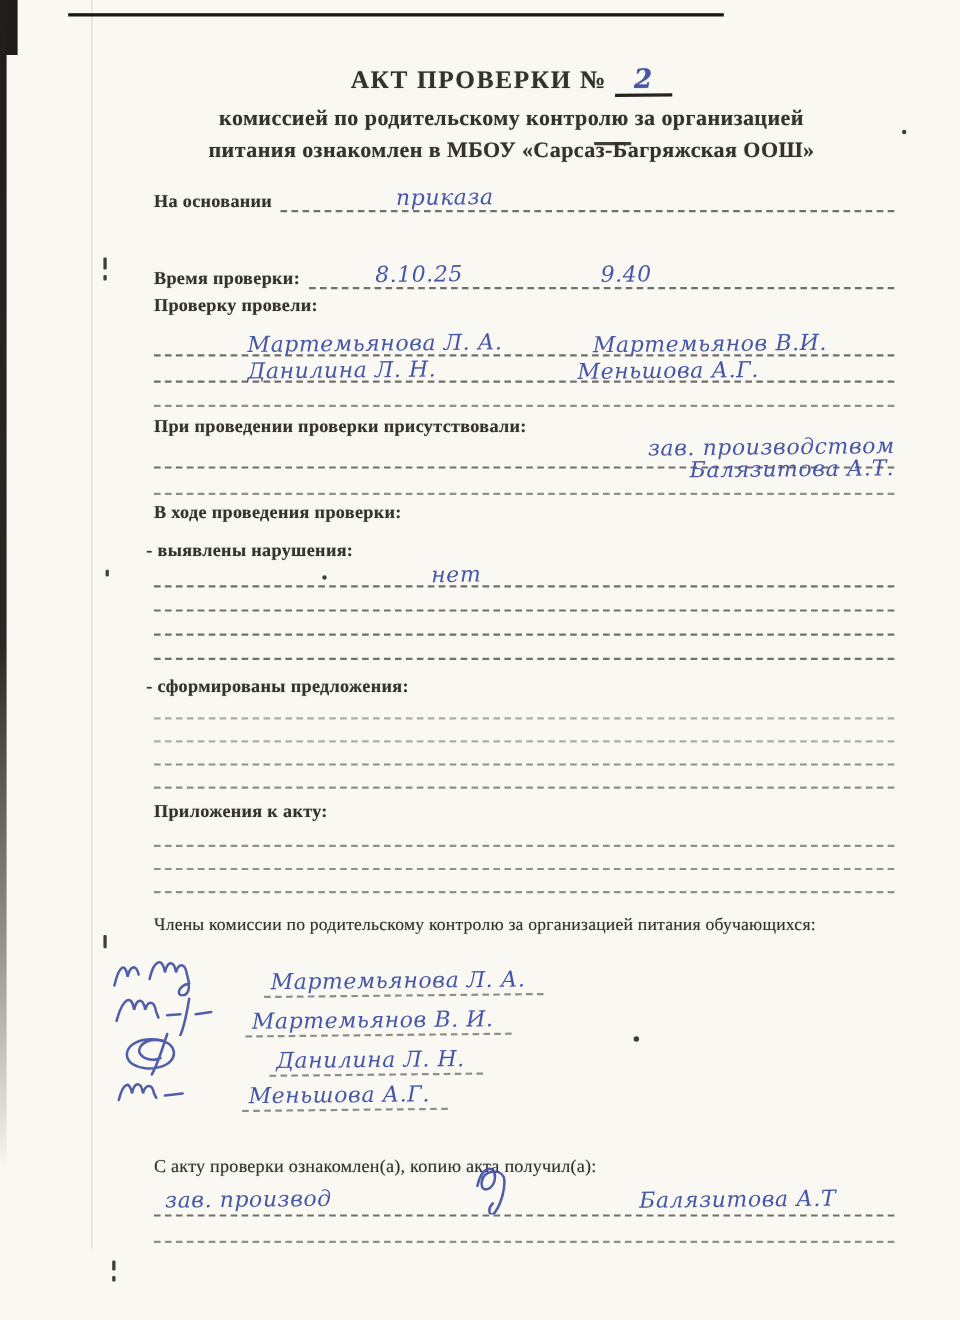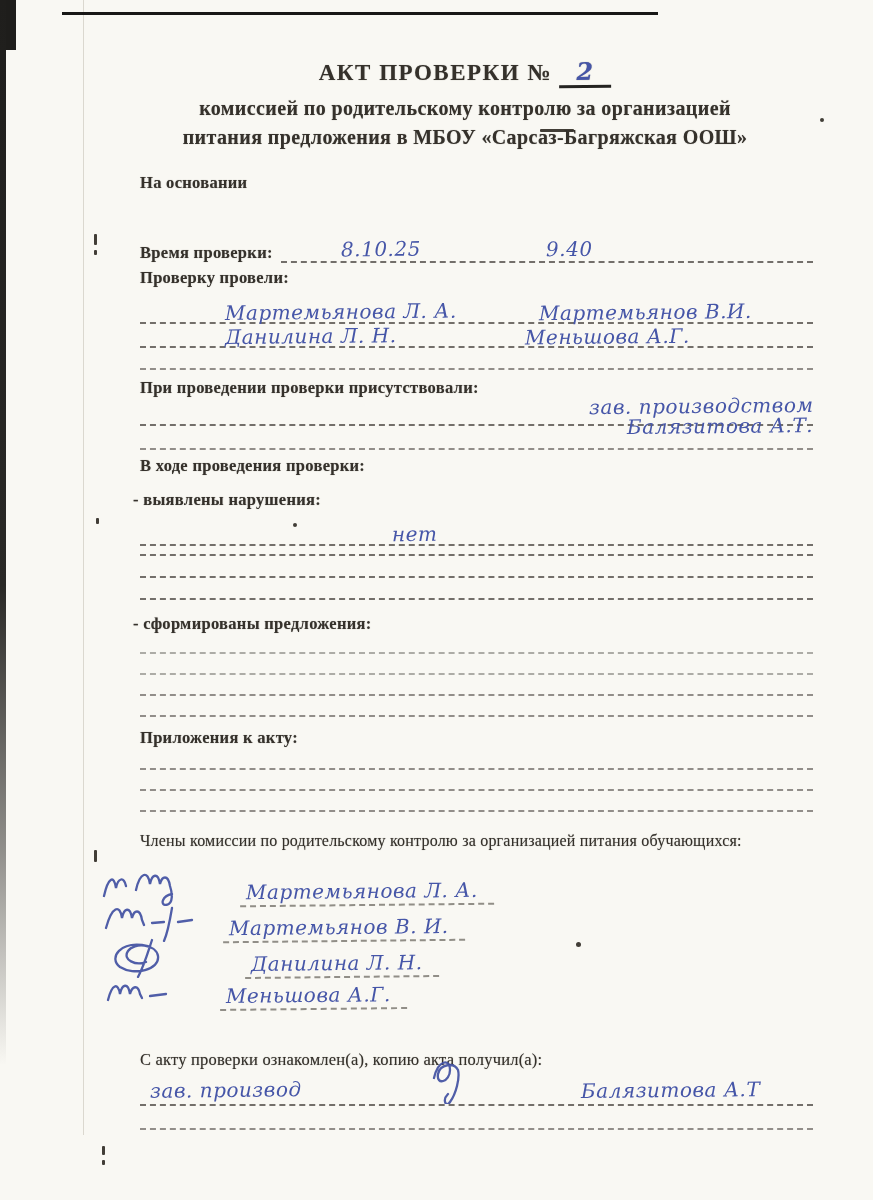--- a/index.html
+++ b/index.html
@@ -65,25 +65,28 @@
   <div class="speck" style="left:102px;top:1160px;width:3px;height:5px;"></div>
   <div class="speck" style="left:576px;top:942px;width:5px;height:5px;border-radius:50%;"></div>
   <div class="speck" style="left:540px;top:129px;width:34px;height:3px;"></div>
 
   <div class="abs print" style="left:120px;top:60px;width:690px;text-align:center;">
     <div class="title">
       <span>АКТ ПРОВЕРКИ №</span>
       <span class="hw act-num">2</span>
     </div>
     <div class="subtitle" style="margin-top:6px;">комиссией по родительскому контролю за организацией</div>
-    <div class="subtitle">питания предложения в МБОУ «Сарсаз-Багряжская ООШ»</div>
+    <div class="subtitle">питания ознакомлен в МБОУ «Сарсаз-Багряжская ООШ»</div>
   </div>
 
   <div class="row" style="top:165px;height:28px;">
     <span class="lbl print">На основании</span>
+    <span class="fill">
+      <span class="hw" style="margin-left:105px;">приказа</span>
+    </span>
   </div>
 
 
   <div class="row" style="top:235px;height:28px;">
     <span class="lbl print">Время проверки:</span>
     <span class="fill">
       <span class="hw" style="margin-left:60px;">8.10.25</span>
       <span class="hw" style="margin-left:125px;">9.40</span>
     </span>
   </div>
@@ -106,21 +109,21 @@
   <div class="abs lbl print" style="left:140px;top:378px;">При проведении проверки присутствовали:</div>
   <div class="row" style="top:396px;height:28px;border-bottom:2px dashed rgba(70,66,60,.75);flex-direction:column;">
     <span class="hw" style="margin-left:95px;">зав. производством</span>
     <span class="hw" style="margin-left:130px;">Балязитова А.Т.</span>
   </div>
   <div class="ruled med" style="top:426px;height:22px;"></div>
 
   <div class="abs lbl print" style="left:140px;top:456px;">В ходе проведения проверки:</div>
 
   <div class="abs lbl print" style="left:133px;top:490px;">- выявлены нарушения:</div>
-  <div class="row" style="top:508px;height:24px;border-bottom:2px dashed rgba(70,66,60,.75);margin-top:12px;">
+  <div class="row" style="top:508px;height:24px;border-bottom:2px dashed rgba(70,66,60,.75);">
     <span class="hw" style="margin-left:252px;">нет</span>
   </div>
   <div class="ruled" style="top:532px;height:22px;"></div>
   <div class="ruled" style="top:554px;height:22px;"></div>
   <div class="ruled" style="top:576px;height:22px;"></div>
 
   <div class="abs lbl print" style="left:133px;top:614px;">- сформированы предложения:</div>
   <div class="ruled faint" style="top:630px;height:22px;"></div>
   <div class="ruled faint" style="top:652px;height:21px;"></div>
   <div class="ruled med" style="top:673px;height:21px;"></div>

